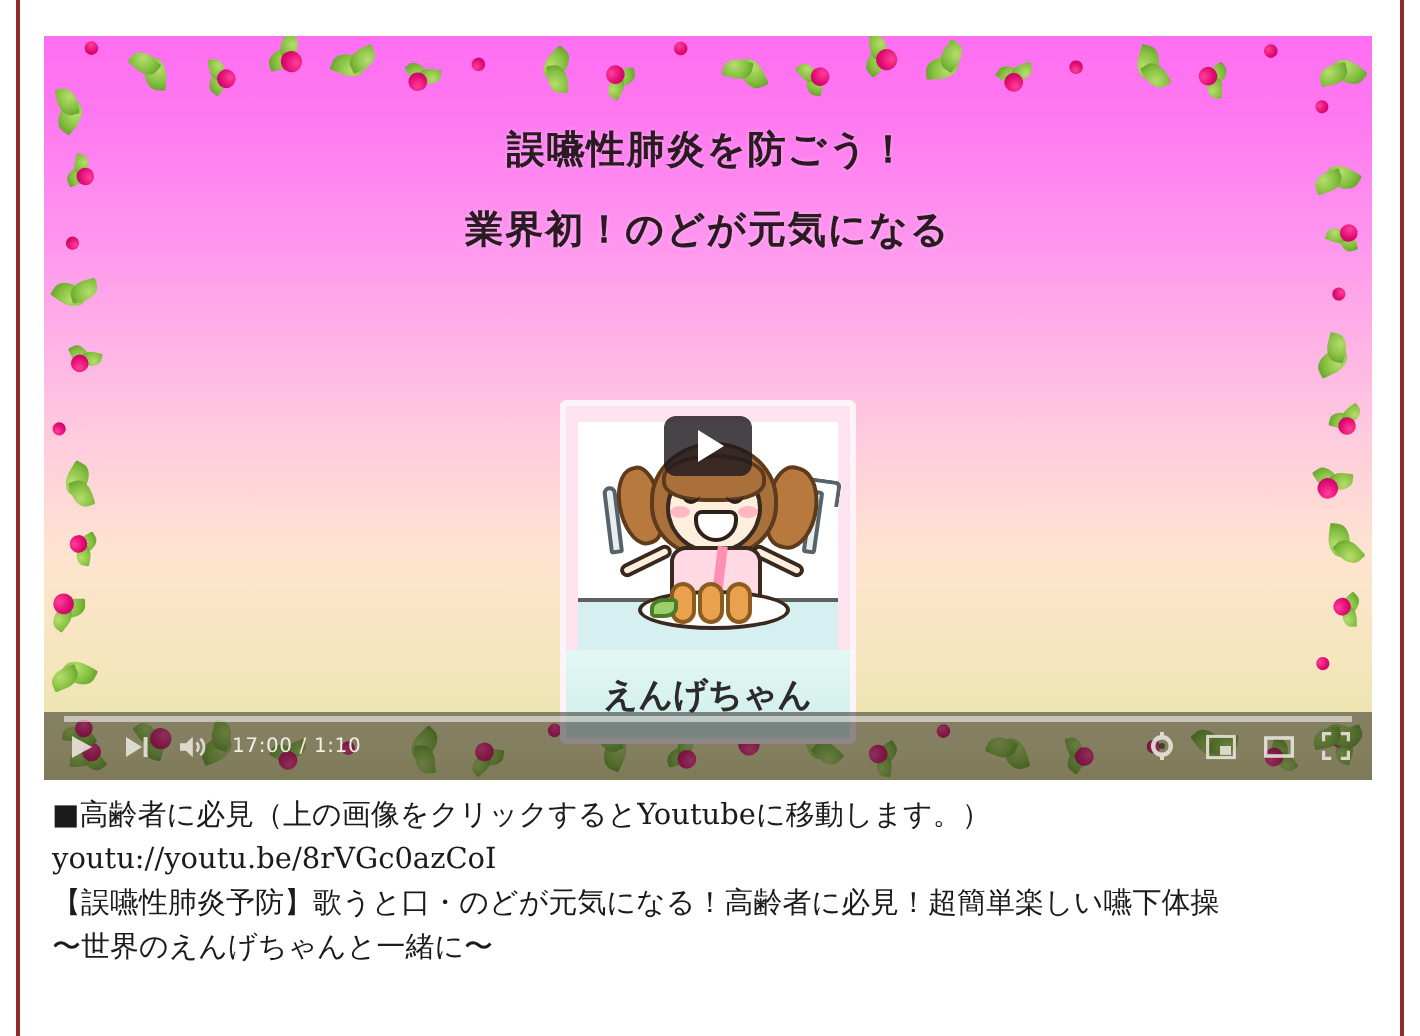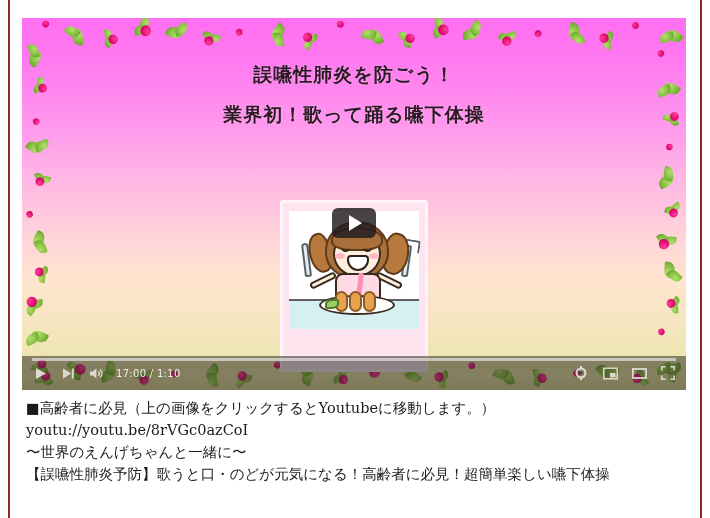--- a/index.html
+++ b/index.html
@@ -558,21 +558,21 @@
         <div class="berry" style="left: 7px; top: 4px; width: 7px; height: 7px;"></div>
       </div>
       <div class="sprig" style="left: 634px; top: 336px; transform: rotate(22deg) scale(1.08);">
         <div class="leaf" style="left: 8px; top: 8px; width: 15px; height: 10px; transform: rotate(18deg);"></div>
         <div class="leaf" style="left: 3px; top: 12px; width: 13px; height: 9px; transform: rotate(-32deg);"></div>
       </div>
     </div>
 
   <div class="poster-head">
     <div class="line1">誤嚥性肺炎を防ごう！</div>
-    <div class="line2">業界初！歌って踊る嚥下体操</div>
+    <div class="line2">業界初！のどが元気になる</div>
   </div>
 
 
   <div class="char-card">
     <div class="card-inner"></div>
     <div class="table-band"></div>
 
     <div class="girl">
       <div class="g knife"></div>
       <div class="g fork"></div>
@@ -590,20 +590,23 @@
       <div class="g arm r"></div>
       <div class="g body"></div>
       <div class="g strap"></div>
       <div class="g plate"></div>
       <div class="food" style="left:52px"></div>
       <div class="food" style="left:66px"></div>
       <div class="food" style="left:80px"></div>
       <div class="veg"></div>
     </div>
 
+    <div class="name-band">
+      <span>えんげちゃん</span>
+    </div>
   </div>
 
   <div class="play-btn">
     <div class="tri"></div>
   </div>
 
   <div class="control-bar">
     <div class="progress-track">
       <div class="progress-played"></div>
     </div>
@@ -658,15 +661,15 @@
           <polyline points="4.6,13.2 0.8,13.2 0.8,9.4"></polyline>
         </svg>
       </div>
     </div>
   </div>
 </div>
 
 <div class="body-text">
   <p>■高齢者に必見（上の画像をクリックするとYoutubeに移動します。）</p>
   <p>youtu://youtu.be/8rVGc0azCoI</p>
+  <p>【誤嚥性肺炎予防】歌うと口・のどが元気になる！高齢者に必見！超簡単楽しい嚥下体操</p>
   <p>〜世界のえんげちゃんと一緒に〜</p>
-  <p>【誤嚥性肺炎予防】歌うと口・のどが元気になる！高齢者に必見！超簡単楽しい嚥下体操</p>
 </div>
 
 </body></html>

